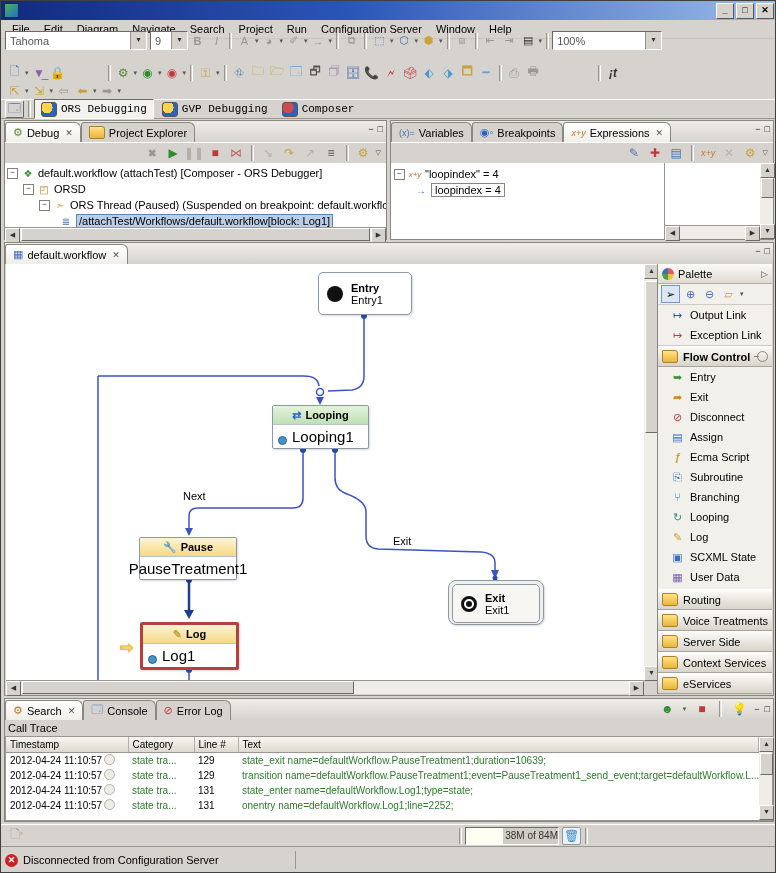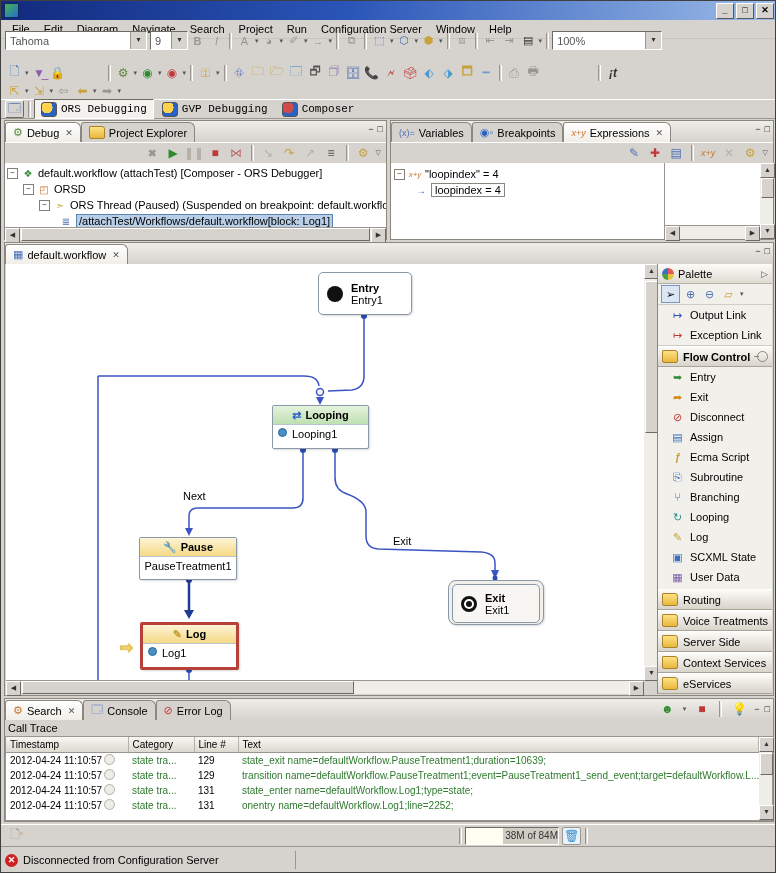--- a/index.html
+++ b/index.html
@@ -48,21 +48,21 @@
   .selrow{background:#b9cfe8;border:1px solid #5a82b5;padding:0 2px;}
   
   .sbh{height:13px;background:#efede7;border-top:1px solid #9a968f;display:flex;align-items:stretch;}
   .sbv{width:13px;background:#efede7;display:flex;flex-direction:column;}
   .sbbtn{background:#d6d3ce;border:1px solid;border-color:#fff #6d6a65 #6d6a65 #fff;font-size:7px;color:#333;width:13px;height:13px;line-height:11px;text-align:center;flex:none;}
   .sbthumbh{background:#d6d3ce;border:1px solid;border-color:#fff #6d6a65 #6d6a65 #fff;height:11px;}
   .sbthumbv{background:#d6d3ce;border:1px solid;border-color:#fff #6d6a65 #6d6a65 #fff;width:11px;margin:0 1px;}
   
   .node{position:absolute;background:#fff;border:1px solid #8a98a8;border-radius:5px;box-shadow:1px 1px 2px rgba(0,0,0,.15);box-sizing:border-box;}
   .nhead{height:18px;display:flex;align-items:center;justify-content:center;gap:4px;font-weight:bold;font-size:11px;border-bottom:1px solid #b9c4ce;border-radius:4px 4px 0 0;}
-  .nbody{display:flex;align-items:flex-start;gap:5px;padding:3px 5px;font-size:11px;}
+  .nbody{display:flex;align-items:flex-end;gap:5px;padding:3px 5px;font-size:15px;}
   .green-h{background:linear-gradient(#e4f3dc,#bfe0b4);}
   .yellow-h{background:linear-gradient(#fdf4d5,#f5d985);}
   .dot-b{width:9px;height:9px;border-radius:50%;background:#4a90c4;border:1px solid #23689c;box-sizing:border-box;flex:none;}
   .lbl{position:absolute;font-size:11px;background:rgba(255,255,255,.85);padding:0 2px;}
   
   .palette{position:absolute;right:0;top:0;width:115px;bottom:0;background:#f2f0ea;border-left:1px solid #8a877f;display:flex;flex-direction:column;box-sizing:border-box;}
   .palhead{height:19px;display:flex;align-items:center;gap:4px;padding:0 4px;background:linear-gradient(#fcfbf8,#dedbd2);border-bottom:1px solid #b5b1a8;}
   .paltools{height:20px;display:flex;align-items:center;gap:2px;padding:0 3px;border-bottom:1px solid #cfccc3;}
   .paltool{width:17px;height:16px;display:inline-flex;align-items:center;justify-content:center;font-size:11px;}
   .paltool.sel{border:1px solid #7a96c8;background:#dbe6f5;}

